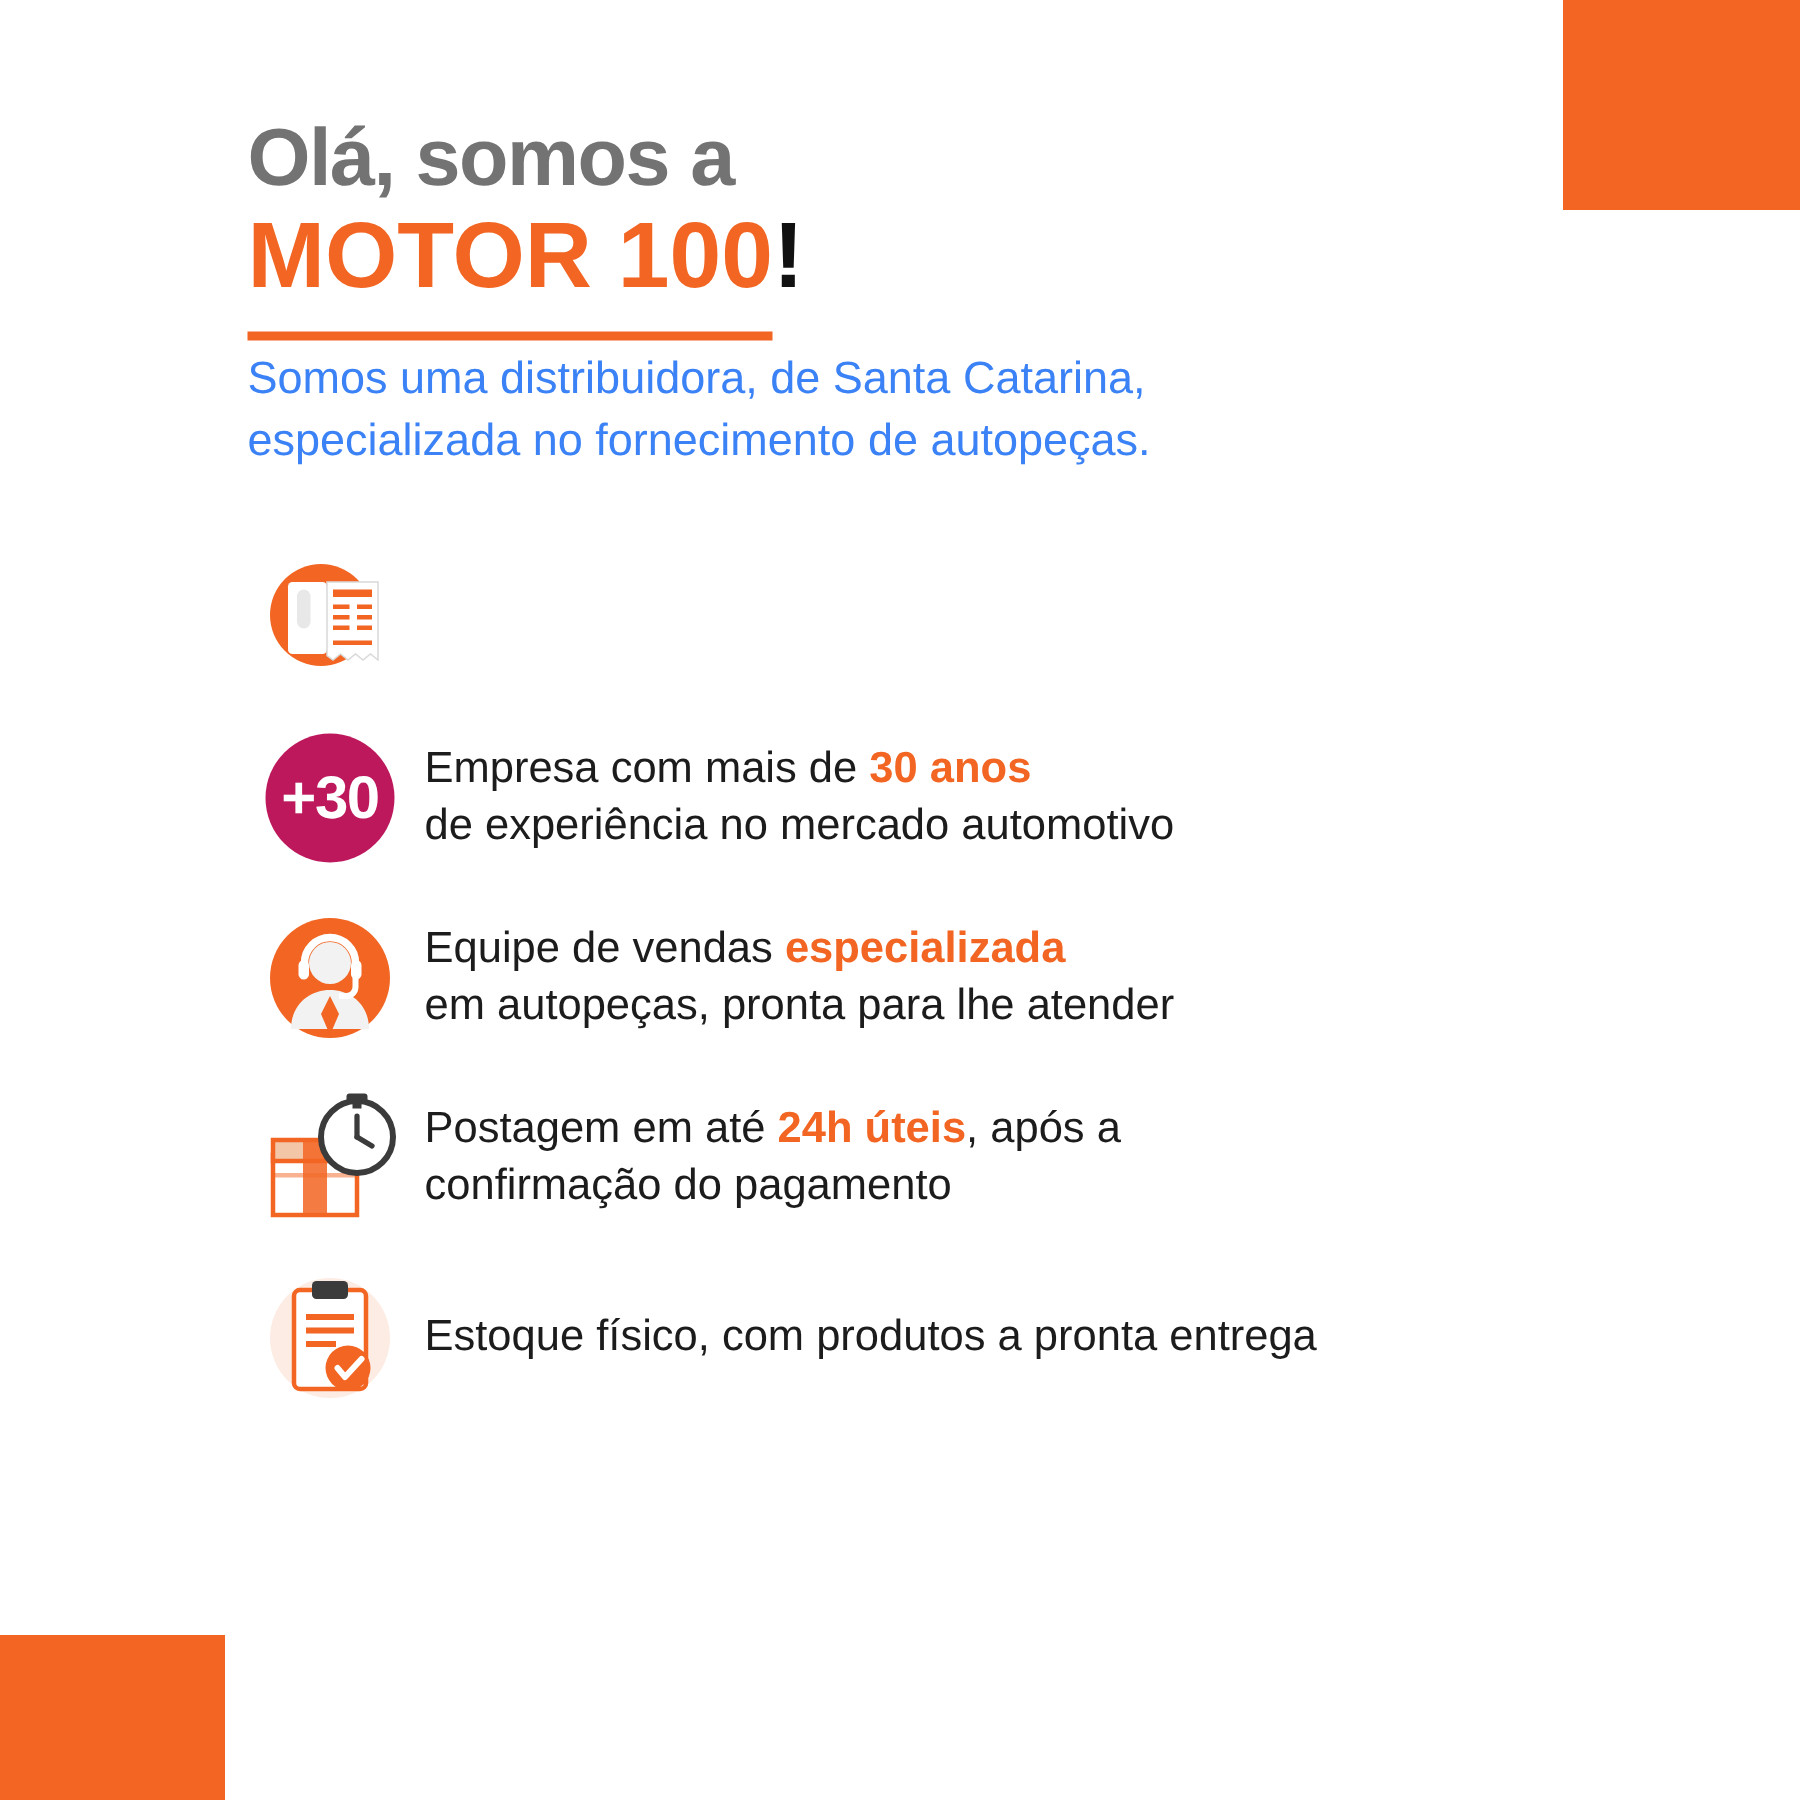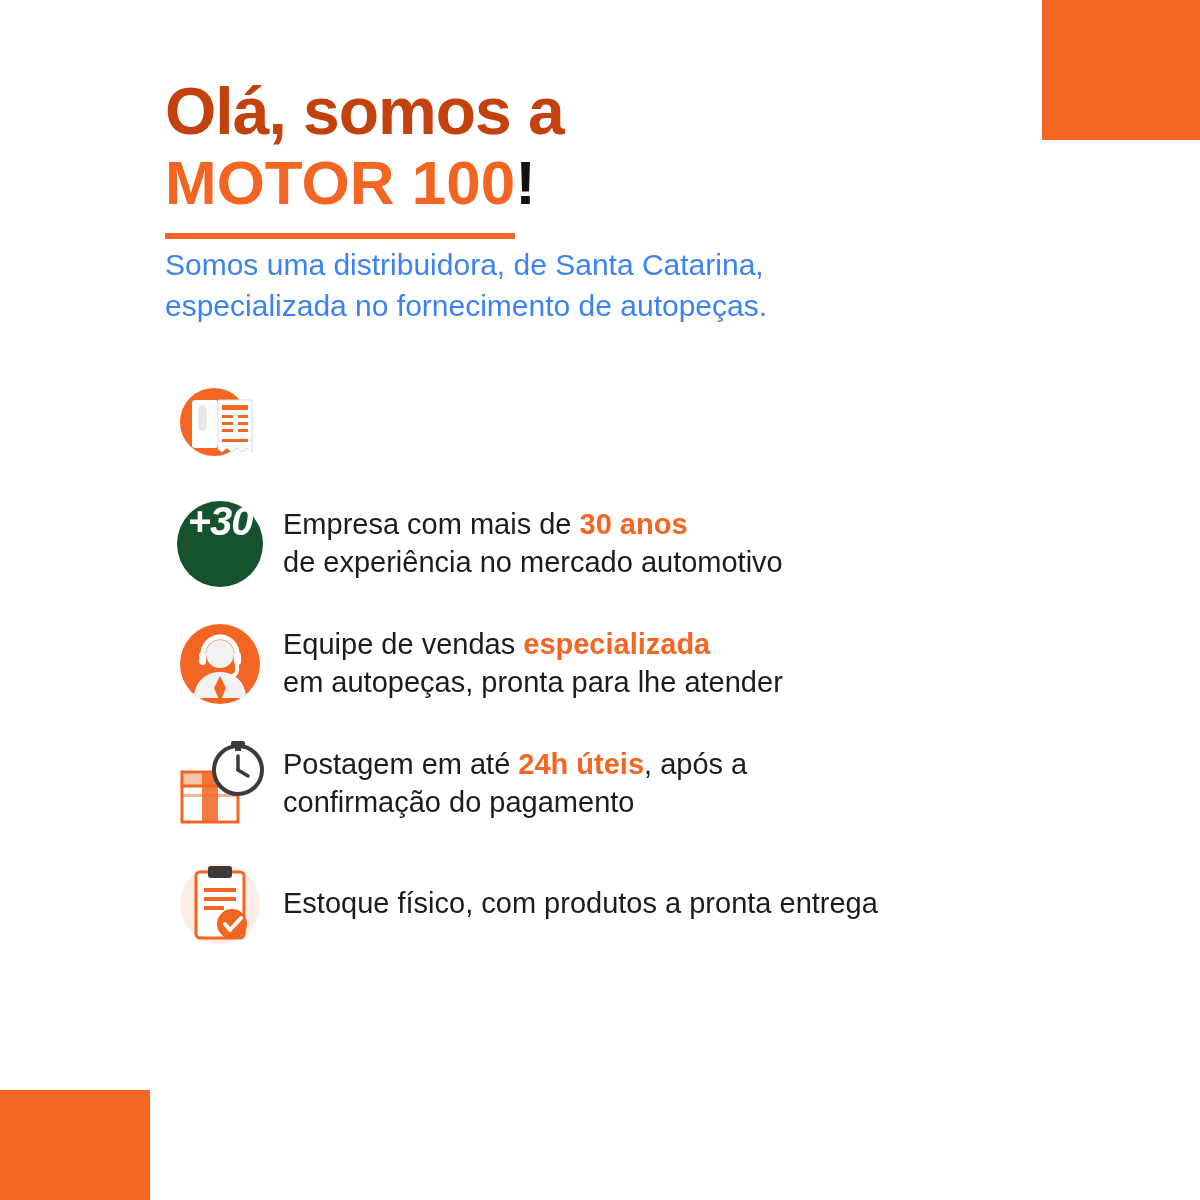--- a/index.html
+++ b/index.html
@@ -42,23 +42,23 @@
 
   .content {
     position: absolute;
     left: 165px;
     top: 78px;
     width: 940px;
   }
 
   
   .headline-1 {
-    font-size: 66px;
-    font-weight: 700;
-    color: #c2410c;
+    font-size: 54px;
+    font-weight: 700;
+    color: #737373;
     letter-spacing: -1px;
     line-height: 1.0;
     margin: 0 0 6px 0;
   }
   .headline-2 {
     font-size: 62px;
     font-weight: 700;
     color: #111111;
     letter-spacing: 0px;
     line-height: 1.05;
@@ -126,26 +126,25 @@
   }
   .benefit .text .l2 {
     display: block;
   }
 
   
   .circ {
     width: 86px;
     height: 86px;
     border-radius: 50%;
-    background: #14532d;
+    background: #be185d;
     position: relative;
     display: flex;
-    align-items: flex-start;
+    align-items: center;
     justify-content: center;
-    font-style: italic;
   }
   .circ-30 {
     color: #ffffff;
     font-size: 40px;
     font-weight: 700;
     letter-spacing: -1px;
     line-height: 1;
   }
   svg { display: block; }
 </style>

